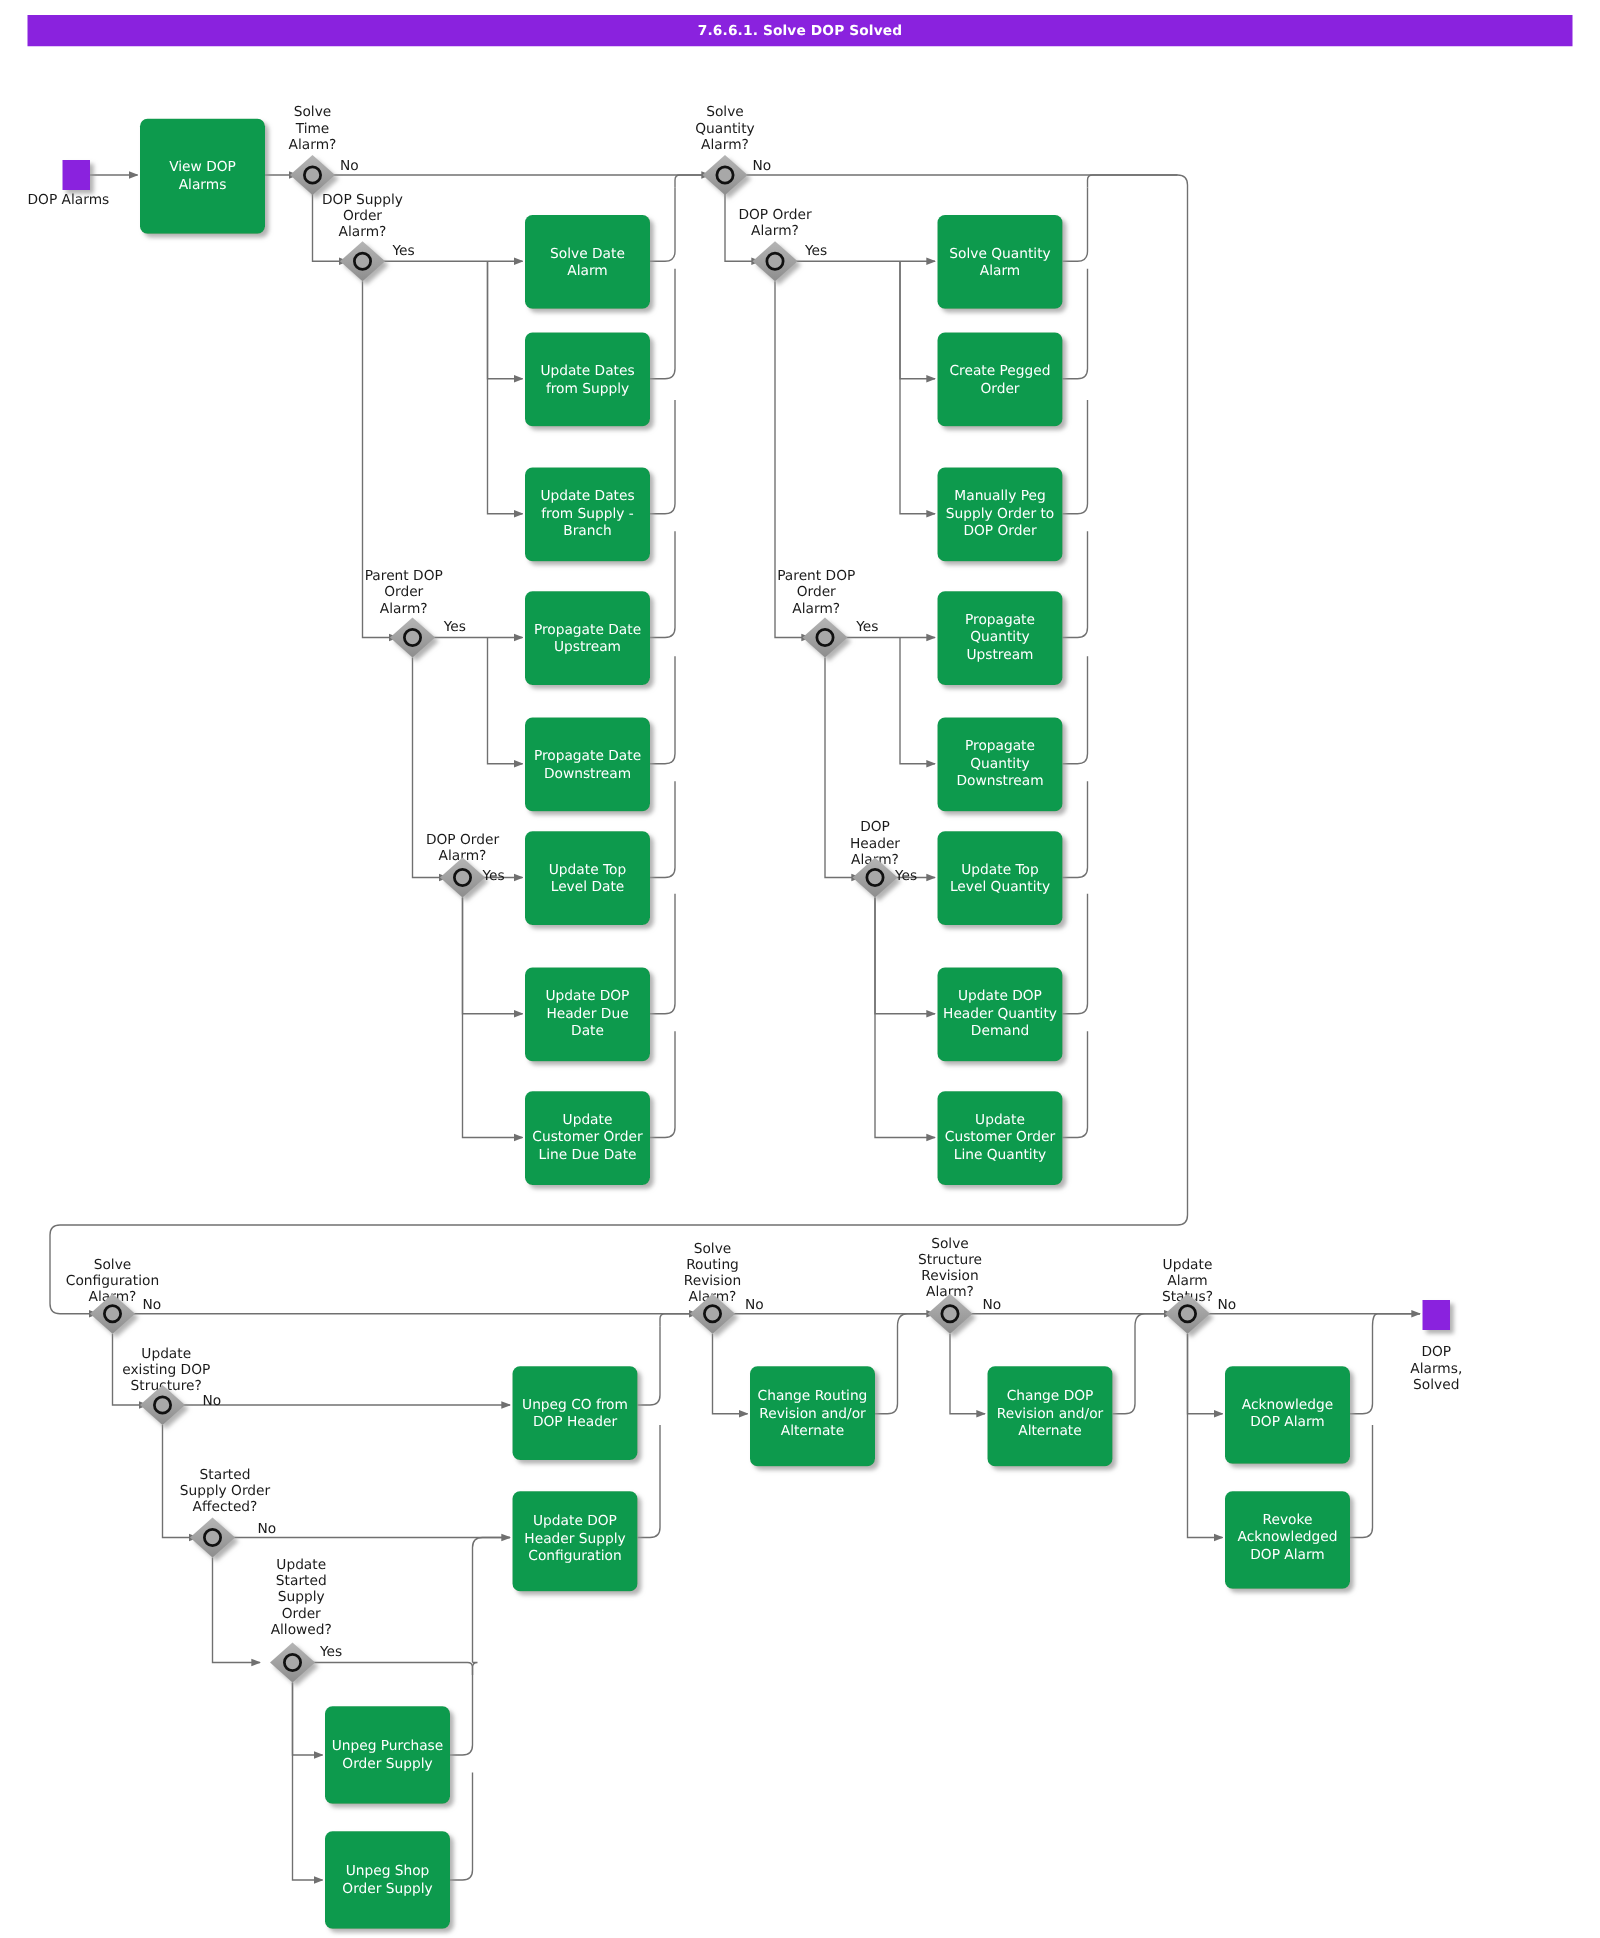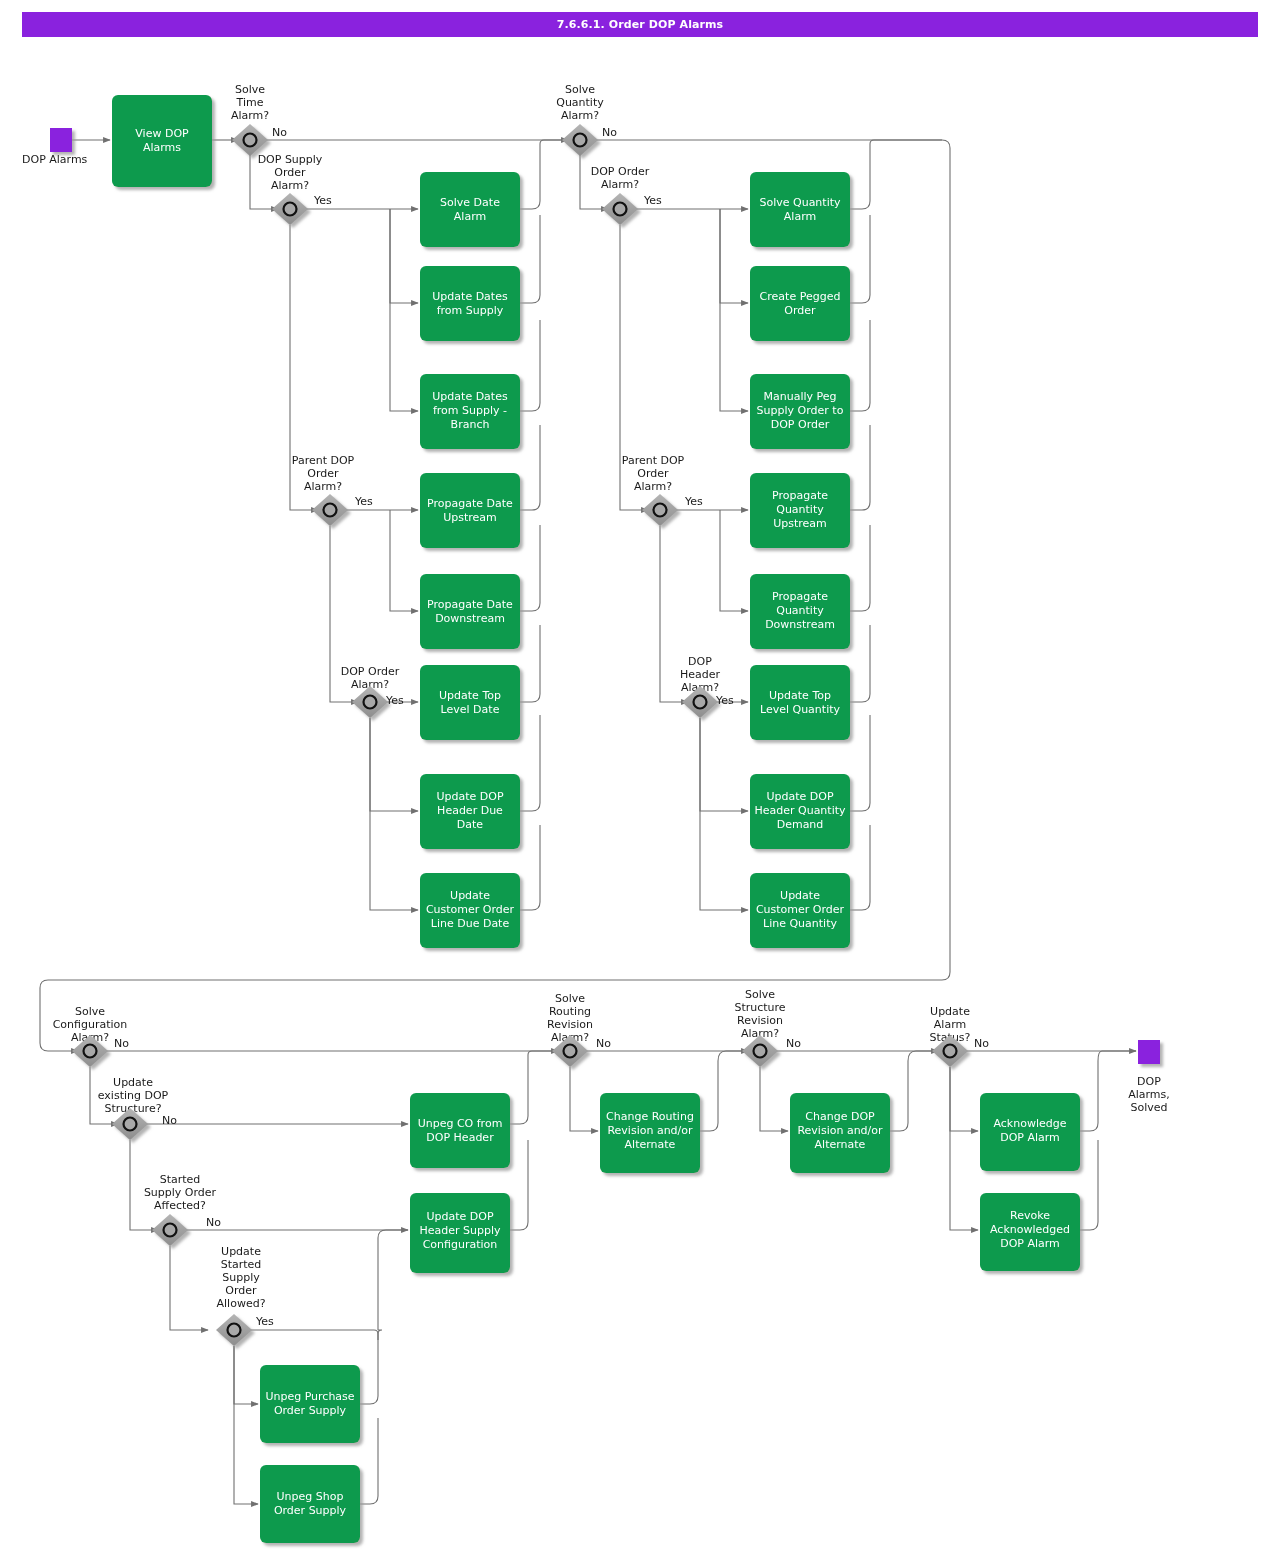--- a/index.html
+++ b/index.html
@@ -52,21 +52,21 @@
   .edgelbl {
     font-family: "DejaVu Sans", sans-serif;
     font-size: 11px;
     fill: #1a1a1a;
   }
 </style>
 </head>
 <body>
 
 <div id="titlebar">
-  <span>7.6.6.1. Order DOP Alarms</span>
+  <span>7.6.6.1. Solve DOP Solved</span>
 </div>
 
 <div id="canvas">
 <svg width="1280" height="1550" viewBox="0 0 1280 1550" xmlns="http://www.w3.org/2000/svg">
   <defs>
     <marker id="arrow" viewBox="0 0 10 10" refX="9" refY="5" markerWidth="7" markerHeight="7" orient="auto-start-reverse">
       <path d="M 0 1 L 10 5 L 0 9 z" fill="#707070"></path>
     </marker>
     <filter id="dshadow" x="-30%" y="-30%" width="180%" height="180%">
       <feDropShadow dx="3" dy="3" stdDeviation="1.6" flood-color="#9a9a9a" flood-opacity="0.75"></feDropShadow>

